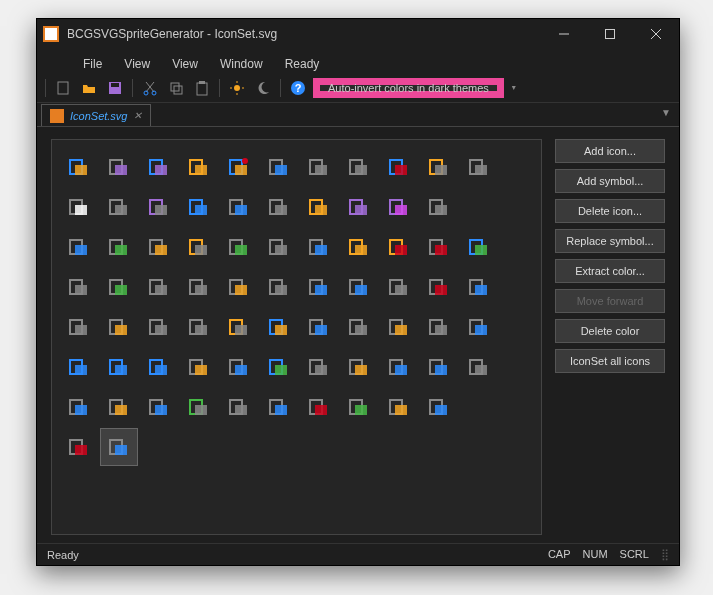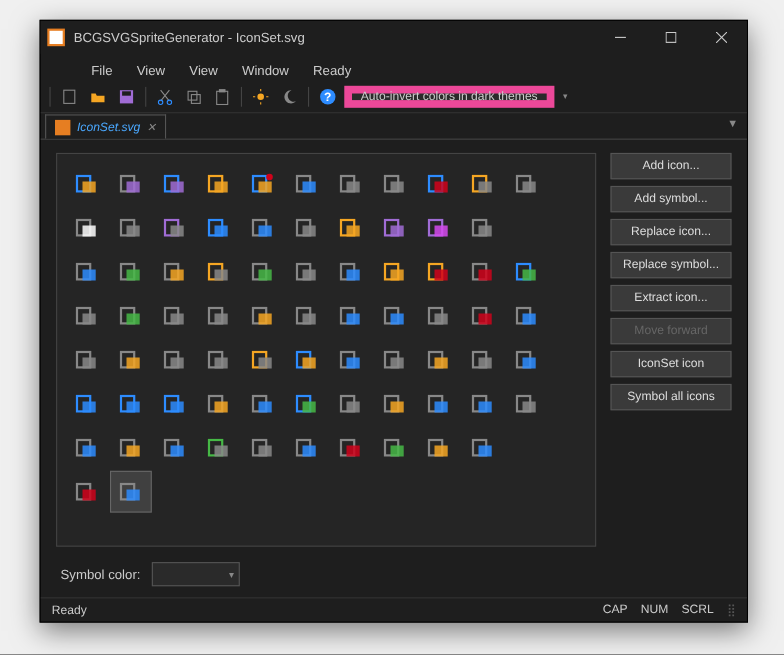--- a/index.html
+++ b/index.html
@@ -618,33 +618,29 @@
             <div class="icon-shape"><svg width="24" height="24">
                 <rect x="3" y="5" width="12" height="14" fill="none" stroke="#888" stroke-width="2"></rect>
                 <rect x="8" y="10" width="12" height="10" fill="#2d8cff" opacity="0.85"></rect>
               </svg></div>
           </div>
         </div>
     </div>
     <div class="sidebar" id="sidebar">
         <div class="side-btn">Add icon...</div>
         <div class="side-btn">Add symbol...</div>
-        <div class="side-btn">Replace icon...</div>
+        <div class="side-btn">Delete icon...</div>
         <div class="side-btn">Replace symbol...</div>
-        <div class="side-btn">Extract icon...</div>
+        <div class="side-btn">Extract color...</div>
         <div class="side-btn disabled">Move forward</div>
-        <div class="side-btn">IconSet icon</div>
-        <div class="side-btn">Symbol all icons</div>
+        <div class="side-btn">Delete color</div>
+        <div class="side-btn">IconSet all icons</div>
       </div>
   </div>
 
-  <div class="bottom-row">
-    <span class="bottom-label">Symbol color:</span>
-    <div class="color-select"></div>
-  </div>
 
   <div class="statusbar">
     <div class="status-left">Ready</div>
     <div class="status-right">
       <span>CAP</span>
       <span>NUM</span>
       <span>SCRL</span>
       <span style="color:#555">⣿</span>
     </div>
   </div>

